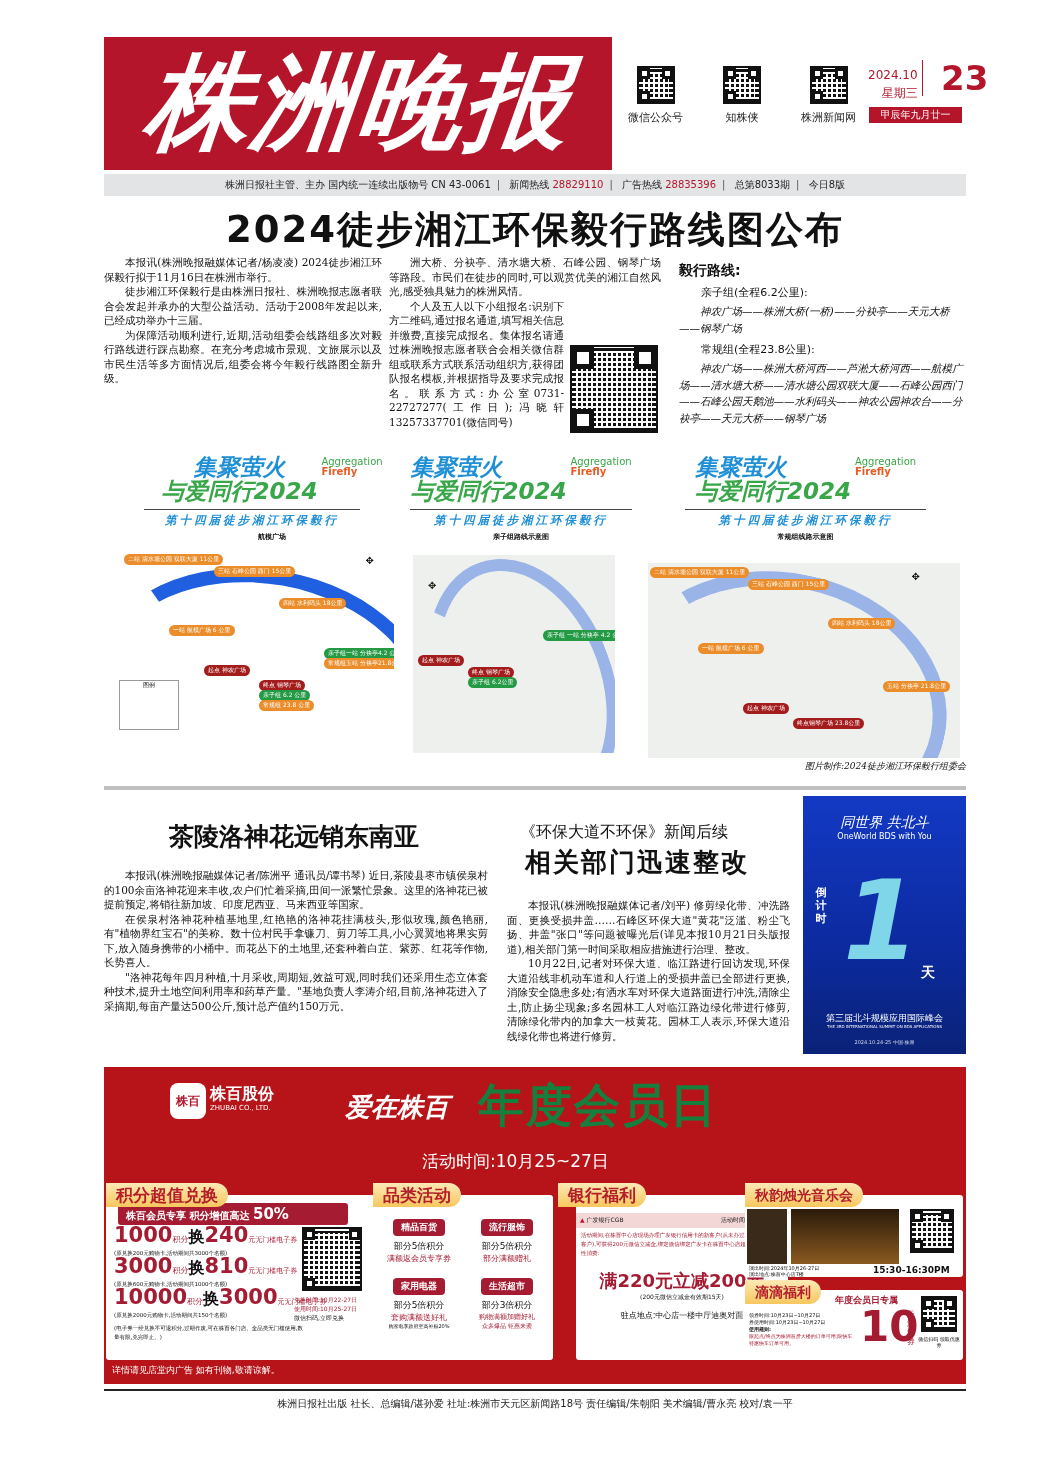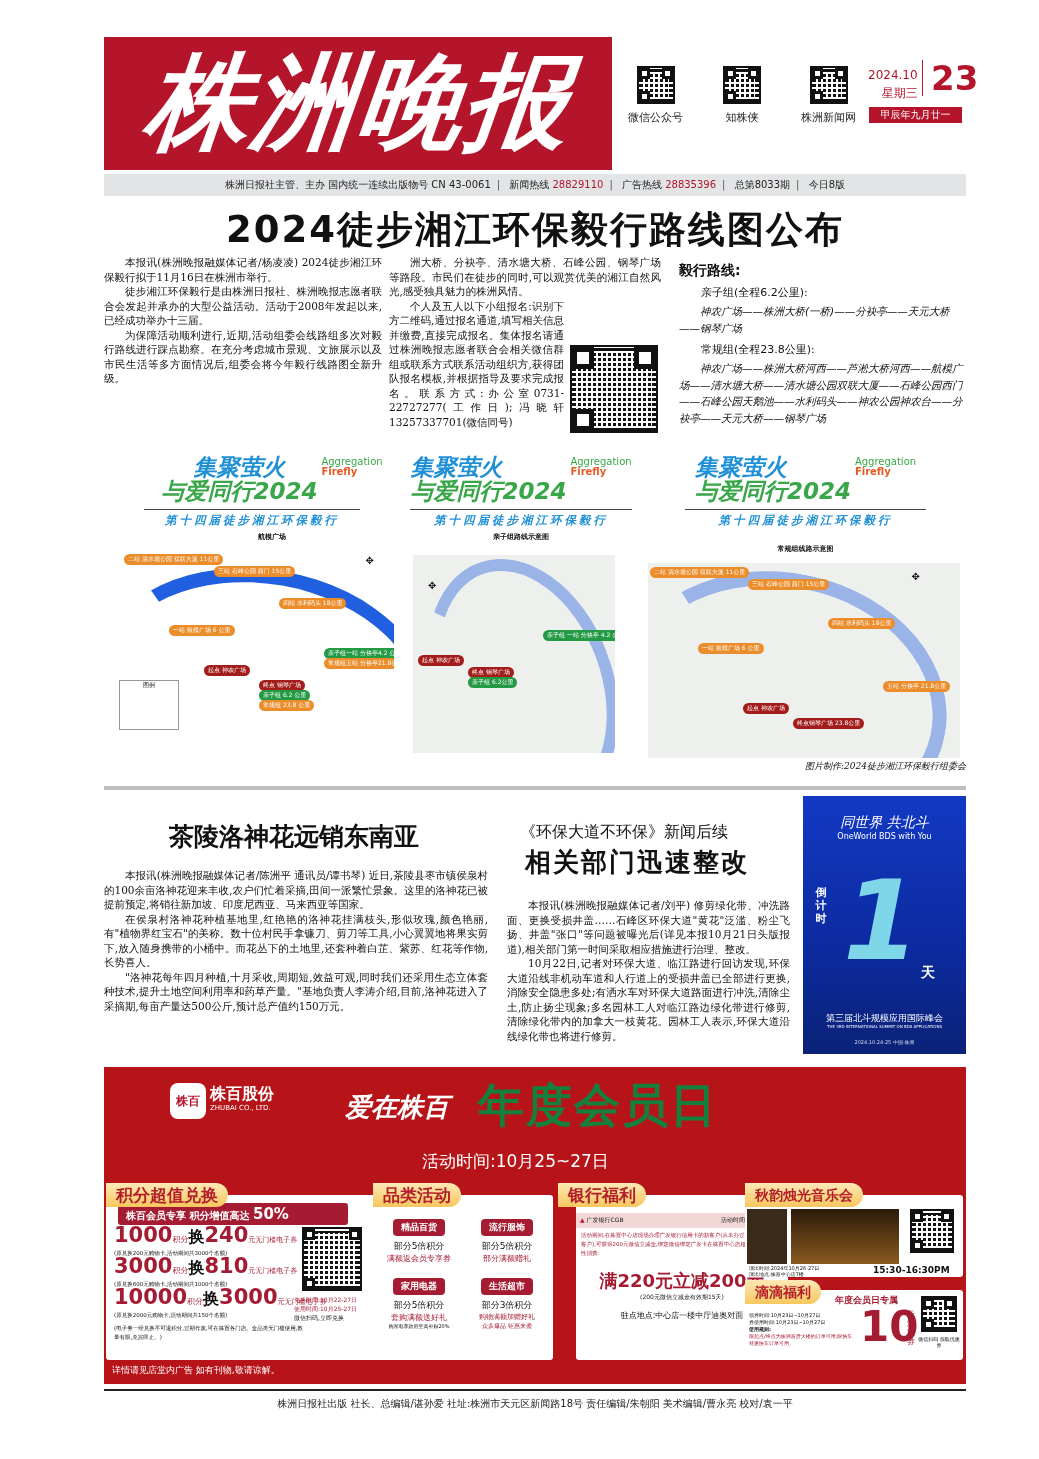--- a/index.html
+++ b/index.html
@@ -7,21 +7,21 @@
 .abs{position:absolute}
 .mast{left:104px;top:37px;width:508px;height:133px;background:#b4152b;display:flex;align-items:center;justify-content:center}
 .mast span{color:#fff;font-family:"DejaVu Serif",serif;font-weight:bold;font-size:104px;letter-spacing:2px;font-style:italic;transform:skewX(-6deg)}
 .qr{width:38px;height:38px;background:
  repeating-linear-gradient(0deg,#111 0 3px,#fff 3px 5px),#fff;position:relative;border:2px solid #111}
 .qr::before{content:"";position:absolute;inset:4px;background:repeating-linear-gradient(90deg,#fff 0 2px,transparent 2px 5px)}
 .qr .c{position:absolute;width:11px;height:11px;border:3px solid #111;background:#fff;z-index:2}
 .qrbox{display:flex;flex-direction:column;align-items:center;gap:6px}
 .qrlbl{font-size:11px;color:#222}
 .date{left:868px;top:66px;font-size:12px;color:#b4152b;text-align:right;line-height:18px}
-.daynum{left:922px;top:60px;font-size:34px;font-weight:bold;color:#b4152b;border-left:1px solid #b4152b;padding-left:8px;line-height:36px}
+.daynum{left:922px;top:60px;font-size:34px;font-weight:bold;color:#b4152b;border-left:1px solid #b4152b;padding-left:18px;line-height:36px}
 .lunar{left:869px;top:107px;width:93px;height:16px;background:#b4152b;color:#fff;font-size:10px;text-align:center;line-height:16px}
 .infobar{left:104px;top:174px;width:862px;height:22px;background:#e2e4e6;font-size:10px;line-height:22px;text-align:center;color:#222}
 .infobar .red{color:#b4152b}
 .infobar .sep{margin:0 6px;color:#555}
 .headline{left:104px;top:205px;width:862px;text-align:center;font-size:37px;font-weight:bold;letter-spacing:2px;font-family:"DejaVu Sans",sans-serif}
 .col{font-size:10.5px;line-height:14.5px;text-align:justify;font-family:"DejaVu Serif",serif}
 .col p{text-indent:2em}
 .routes h3{font-size:14px;font-weight:bold;margin-bottom:5px}
 .routes .sub{font-size:11px;text-indent:2em;margin:3px 0}
 .routes .path{font-size:10.5px;line-height:16.5px;font-style:italic;text-indent:2em}
@@ -166,21 +166,21 @@
     <div style="position:absolute;left:15px;top:25px;font-size:10px">✥</div>
   </div>
 </div>
 
 <div class="abs panel" style="left:645px;top:455px;width:321px;height:320px">
   <div style="display:flex;justify-content:center;gap:4px">
     <div class="logo1"><span>集聚萤火</span><br><span class="g">与爱同行2024</span></div>
     <div class="logo-en" style="margin-top:2px"><span>Aggregation</span><br><b>Firefly</b></div>
   </div>
   <div class="sub-title" style="margin:6px 40px 0">第十四届徒步湘江环保毅行</div>
-  <div style="text-align:center;font-size:7px;font-weight:bold;margin-top:16px">常规组线路示意图</div>
+  <div style="text-align:center;font-size:7px;font-weight:bold;margin-top:4px">常规组线路示意图</div>
   <div class="map" style="position:absolute;left:3px;top:108px;width:312px;height:195px">
     <div class="river" style="left:-30px;top:10px;width:330px;height:260px;border-color:#9ab4e8 #9ab4e8 transparent transparent;border-width:14px;transform:rotate(12deg)"></div>
     <div class="mtag o" style="left:2px;top:4px">二站 清水塘公园 双联大厦 11公里</div>
     <div class="mtag o" style="left:100px;top:16px">三站 石峰公园 西门 15公里</div>
     <div class="mtag o" style="left:180px;top:55px">四站 水利码头 18公里</div>
     <div class="mtag o" style="left:50px;top:80px">一站 航模广场 6 公里</div>
     <div class="mtag o" style="left:235px;top:118px">五站 分袂亭 21.8公里</div>
     <div class="mtag rd" style="left:95px;top:140px">起点 神农广场</div>
     <div class="mtag rd" style="left:145px;top:155px">终点钢琴广场 23.8公里</div>
     <div style="position:absolute;right:40px;top:8px;font-size:10px">✥</div>

